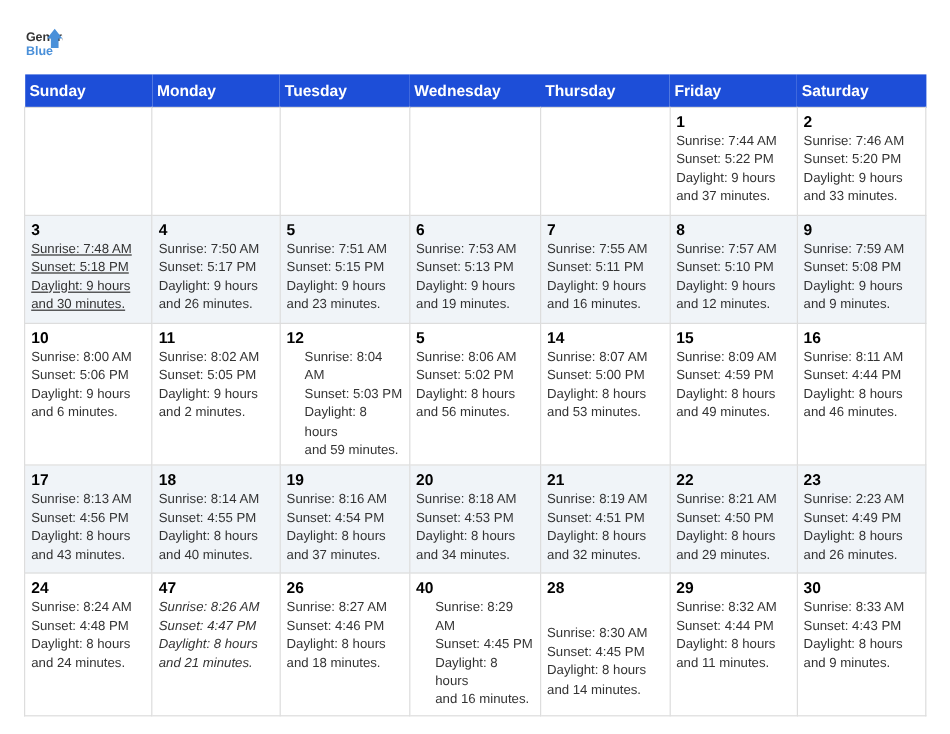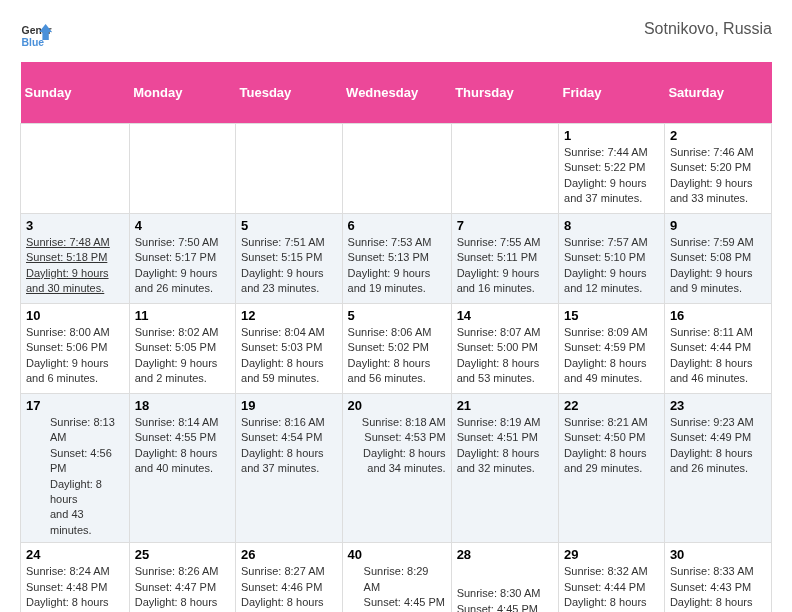--- a/index.html
+++ b/index.html
@@ -36,23 +36,23 @@
     .location {
       font-size: 16px;
       color: #555;
     }
     table {
       width: 100%;
       border-collapse: collapse;
       font-size: 11px;
     }
     thead tr th {
-      background-color: #ec4899;
+      background-color: #1d4ed8;
       color: #fff;
-      padding: 23px 4px;
+      padding: 6px 4px;
       text-align: left;
       font-size: 13px;
       font-weight: bold;
     }
     tbody tr {
       vertical-align: top;
     }
     tbody tr:nth-child(even) {
       background-color: #f0f4f8;
     }
@@ -83,21 +83,20 @@
 
 <div class="header">
   <div class="logo">
     <svg class="logo-icon" viewBox="0 0 40 40" xmlns="http://www.w3.org/2000/svg">
       <text x="2" y="18" font-size="13" font-weight="bold" fill="#333">General</text>
       <text x="2" y="32" font-size="13" font-weight="bold" fill="#4a90d9">Blue</text>
       <polygon points="32,5 40,15 36,15 36,25 28,25 28,15 24,15" fill="#4a90d9"></polygon>
     </svg>
   </div>
   <div class="title-block">
-    <div class="location">Sotnikovo, Russia</div>
   </div>
 </div>
 
 <table>
   <thead>
     <tr id="weekday-header">
         <th>Sunday</th>
         <th>Monday</th>
         <th>Tuesday</th>
         <th>Wednesday</th>
@@ -189,21 +188,21 @@
         </td>
         <td>
           <div class="day-num">11</div>
           <div class="day-info" style="white-space: pre-line;">Sunrise: 8:02 AM
 Sunset: 5:05 PM
 Daylight: 9 hours
 and 2 minutes.</div>
         </td>
         <td>
           <div class="day-num">12</div>
-          <div class="day-info" style="white-space: pre-line;">Sunrise: 8:04 AM
+          <div class="day-info" style="white-space: pre-line; margin-left: 15px;">Sunrise: 8:04 AM
 Sunset: 5:03 PM
 Daylight: 8 hours
 and 59 minutes.</div>
         </td>
         <td>
           <div class="day-num">5</div>
           <div class="day-info" style="white-space: pre-line;">Sunrise: 8:06 AM
 Sunset: 5:02 PM
 Daylight: 8 hours
 and 56 minutes.</div>
@@ -226,79 +225,79 @@
           <div class="day-num">16</div>
           <div class="day-info" style="white-space: pre-line;">Sunrise: 8:11 AM
 Sunset: 4:44 PM
 Daylight: 8 hours
 and 46 minutes.</div>
         </td>
       </tr>
       <tr>
         <td>
           <div class="day-num">17</div>
-          <div class="day-info" style="white-space: pre-line; margin-left: 24px;">Sunrise: 8:13 AM
+          <div class="day-info" style="white-space: pre-line;">Sunrise: 8:13 AM
 Sunset: 4:56 PM
 Daylight: 8 hours
 and 43 minutes.</div>
         </td>
         <td>
           <div class="day-num">18</div>
           <div class="day-info" style="white-space: pre-line;">Sunrise: 8:14 AM
 Sunset: 4:55 PM
 Daylight: 8 hours
 and 40 minutes.</div>
         </td>
         <td>
           <div class="day-num">19</div>
           <div class="day-info" style="white-space: pre-line;">Sunrise: 8:16 AM
 Sunset: 4:54 PM
 Daylight: 8 hours
 and 37 minutes.</div>
         </td>
         <td>
           <div class="day-num">20</div>
-          <div class="day-info" style="white-space: pre-line; text-align: right;">Sunrise: 8:18 AM
+          <div class="day-info" style="white-space: pre-line;">Sunrise: 8:18 AM
 Sunset: 4:53 PM
 Daylight: 8 hours
 and 34 minutes.</div>
         </td>
         <td>
           <div class="day-num">21</div>
           <div class="day-info" style="white-space: pre-line;">Sunrise: 8:19 AM
 Sunset: 4:51 PM
 Daylight: 8 hours
 and 32 minutes.</div>
         </td>
         <td>
           <div class="day-num">22</div>
           <div class="day-info" style="white-space: pre-line;">Sunrise: 8:21 AM
 Sunset: 4:50 PM
 Daylight: 8 hours
 and 29 minutes.</div>
         </td>
         <td>
           <div class="day-num">23</div>
-          <div class="day-info" style="white-space: pre-line;">Sunrise: 9:23 AM
+          <div class="day-info" style="white-space: pre-line;">Sunrise: 2:23 AM
 Sunset: 4:49 PM
 Daylight: 8 hours
 and 26 minutes.</div>
         </td>
       </tr>
       <tr>
         <td>
           <div class="day-num">24</div>
           <div class="day-info" style="white-space: pre-line;">Sunrise: 8:24 AM
 Sunset: 4:48 PM
 Daylight: 8 hours
 and 24 minutes.</div>
         </td>
         <td>
-          <div class="day-num">25</div>
-          <div class="day-info" style="white-space: pre-line;">Sunrise: 8:26 AM
+          <div class="day-num">47</div>
+          <div class="day-info" style="white-space: pre-line; font-style: italic;">Sunrise: 8:26 AM
 Sunset: 4:47 PM
 Daylight: 8 hours
 and 21 minutes.</div>
         </td>
         <td>
           <div class="day-num">26</div>
           <div class="day-info" style="white-space: pre-line;">Sunrise: 8:27 AM
 Sunset: 4:46 PM
 Daylight: 8 hours
 and 18 minutes.</div>

